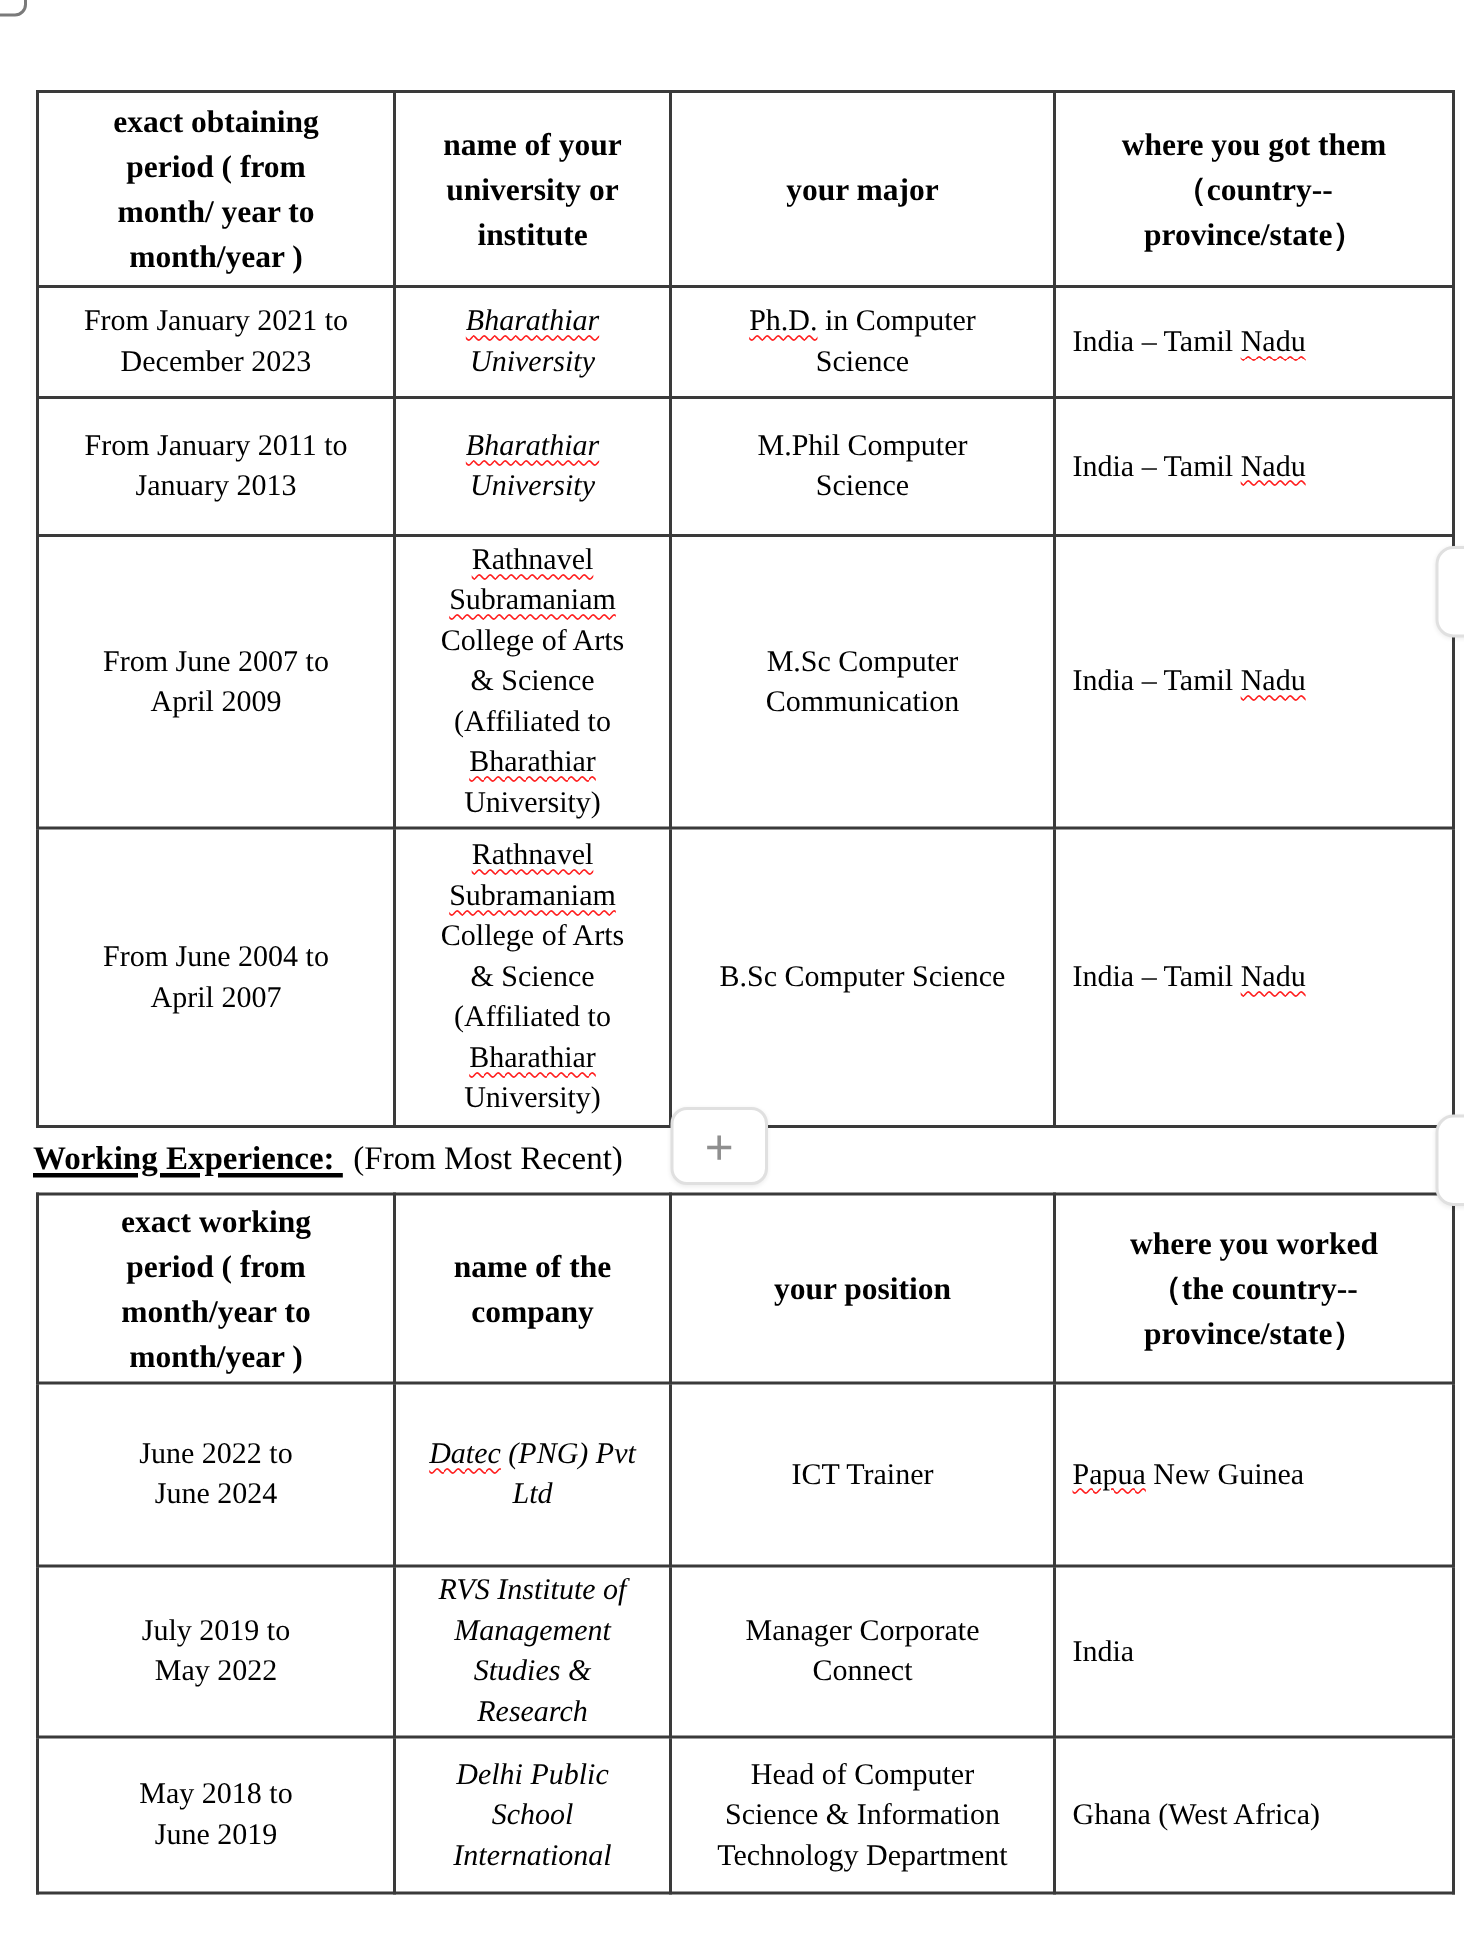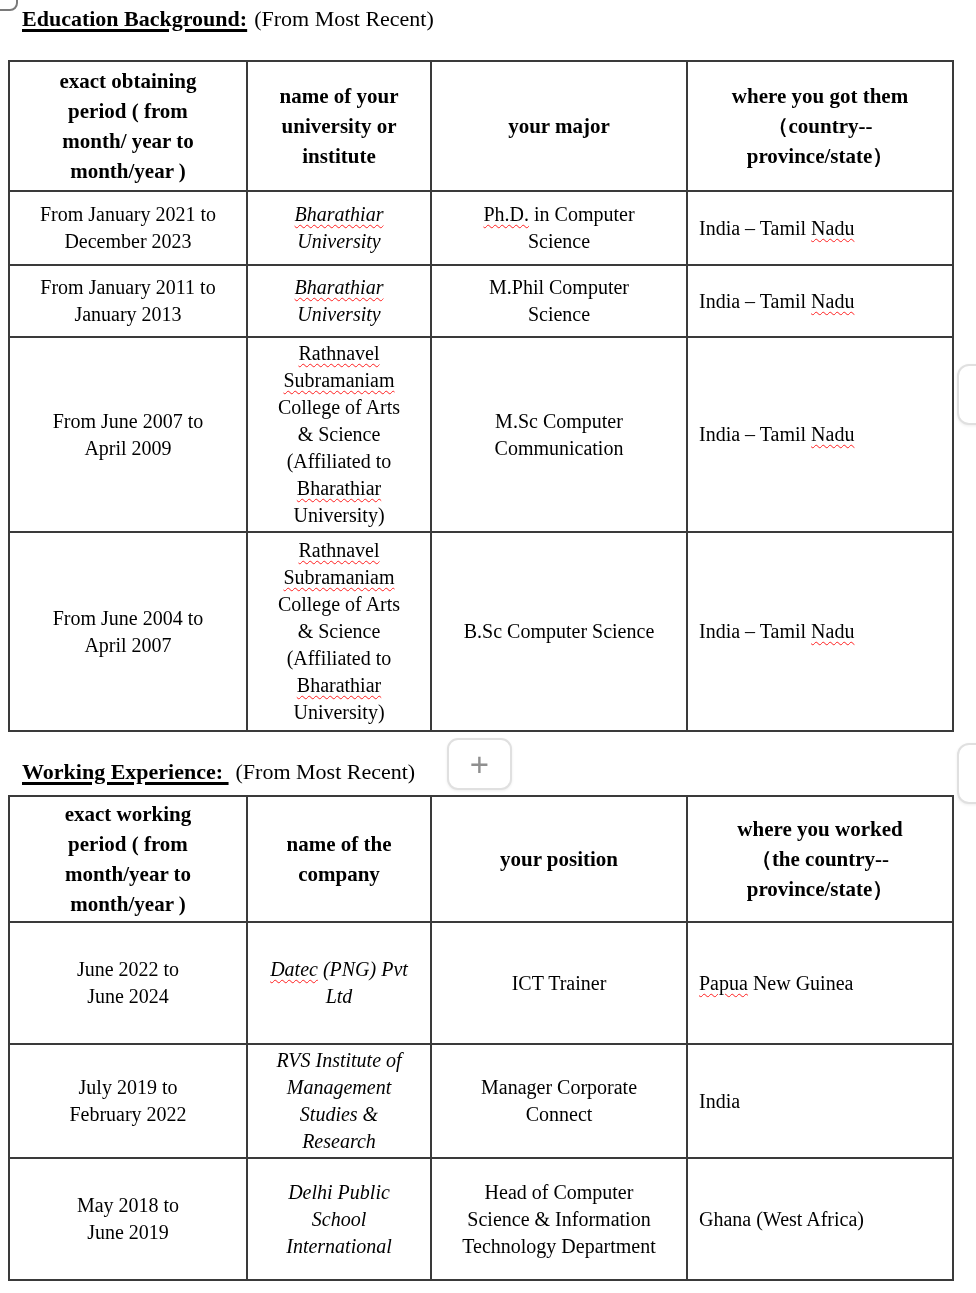--- a/index.html
+++ b/index.html
@@ -18,21 +18,21 @@
     text-decoration:underline;
     text-decoration-thickness:2.5px;
     text-underline-offset:3px;
   }
   .doc-title .note{margin-left:7px;font-weight:normal;}
   #edu-title{top:4px;}
   #work-title{top:757px;}
 
   
   table.doc{
-    position:absolute;left:8px;
+    position:absolute;left:24px;
     border-collapse:collapse;
     table-layout:fixed;
     width:944px;
   }
   #edu-table{top:60px;}
   #work-table{top:795px;}
   table.doc th, table.doc td{
     border:2px solid #3a3a3a;
     padding:2px 6px;
     text-align:center;
@@ -53,27 +53,27 @@
   .sq{
     text-decoration-line:underline;
     text-decoration-style:wavy;
     text-decoration-color:#ff1f1f;
     text-decoration-thickness:1px;
     text-underline-offset:3px;
   }
   
   #edu-table tr.r0{height:130px;}
   #edu-table tr.r1{height:74px;}
-  #edu-table tr.r2{height:72px;}
+  #edu-table tr.r2{height:92px;}
   #edu-table tr.r3{height:192px;}
   #edu-table tr.r4{height:199px;}
   #work-table tr.r0{height:109px;}
   #work-table tr.r1{height:122px;padding-left:36px;}
   #work-table tr.r2{height:109px;}
-  #work-table tr.r3{height:122px;}
+  #work-table tr.r3{height:104px;}
 
   
   .float-btn{
     position:absolute;
     background:#ffffff;
     border:2px solid #e0e0e0;
     border-radius:11px;
     box-shadow:0 1px 3px rgba(0,0,0,0.07);
     display:flex;align-items:center;justify-content:center;
     font-family:"Liberation Sans", sans-serif;
@@ -83,23 +83,20 @@
   #add-btn{left:447px;top:738px;width:61px;height:48px;font-size:33px;font-weight:300;line-height:1;}
   #side-btn-1{left:957px;top:364px;width:50px;height:57px;border-radius:12px;}
   #side-btn-2{left:957px;top:743px;width:50px;height:57px;border-radius:12px;}
   #corner-btn{left:-44px;top:-41px;width:58px;height:48px;border:2px solid #7a7a7a;border-radius:8px;background:#fff;box-shadow:none;}
 </style>
 </head>
 <body>
 
 <div id="page">
 
-  <div class="doc-title" id="edu-title">
-    <span class="head">Education Background:</span><span class="note">(From Most Recent)</span>
-  </div>
 
   <table class="doc" id="edu-table">
     <colgroup>
       <col style="width:238px">
         <col style="width:184px">
         <col style="width:256px">
         <col style="width:266px">
     </colgroup>
     <tbody>
         <tr class="r0">
@@ -235,21 +232,21 @@
           </td>
       <td>
             <div class="cellw mw196"><span>ICT Trainer</span></div>
           </td>
       <td class="where-col">
             <div><span class="sq">Papua</span><span> New Guinea</span></div>
           </td>
     </tr>
     <tr class="r2">
       <td>
-            <div class="cellw mw135">July 2019 to February 2022</div>
+            <div class="cellw mw135">July 2019 to May 2022</div>
           </td>
       <td>
             <div class="cellw mw150"><span>RVS Institute of Management Studies &amp; Research</span></div>
           </td>
       <td>
             <div class="cellw mw196"><span>Manager Corporate Connect</span></div>
           </td>
       <td class="where-col">
             <div><span>India</span></div>
           </td>

